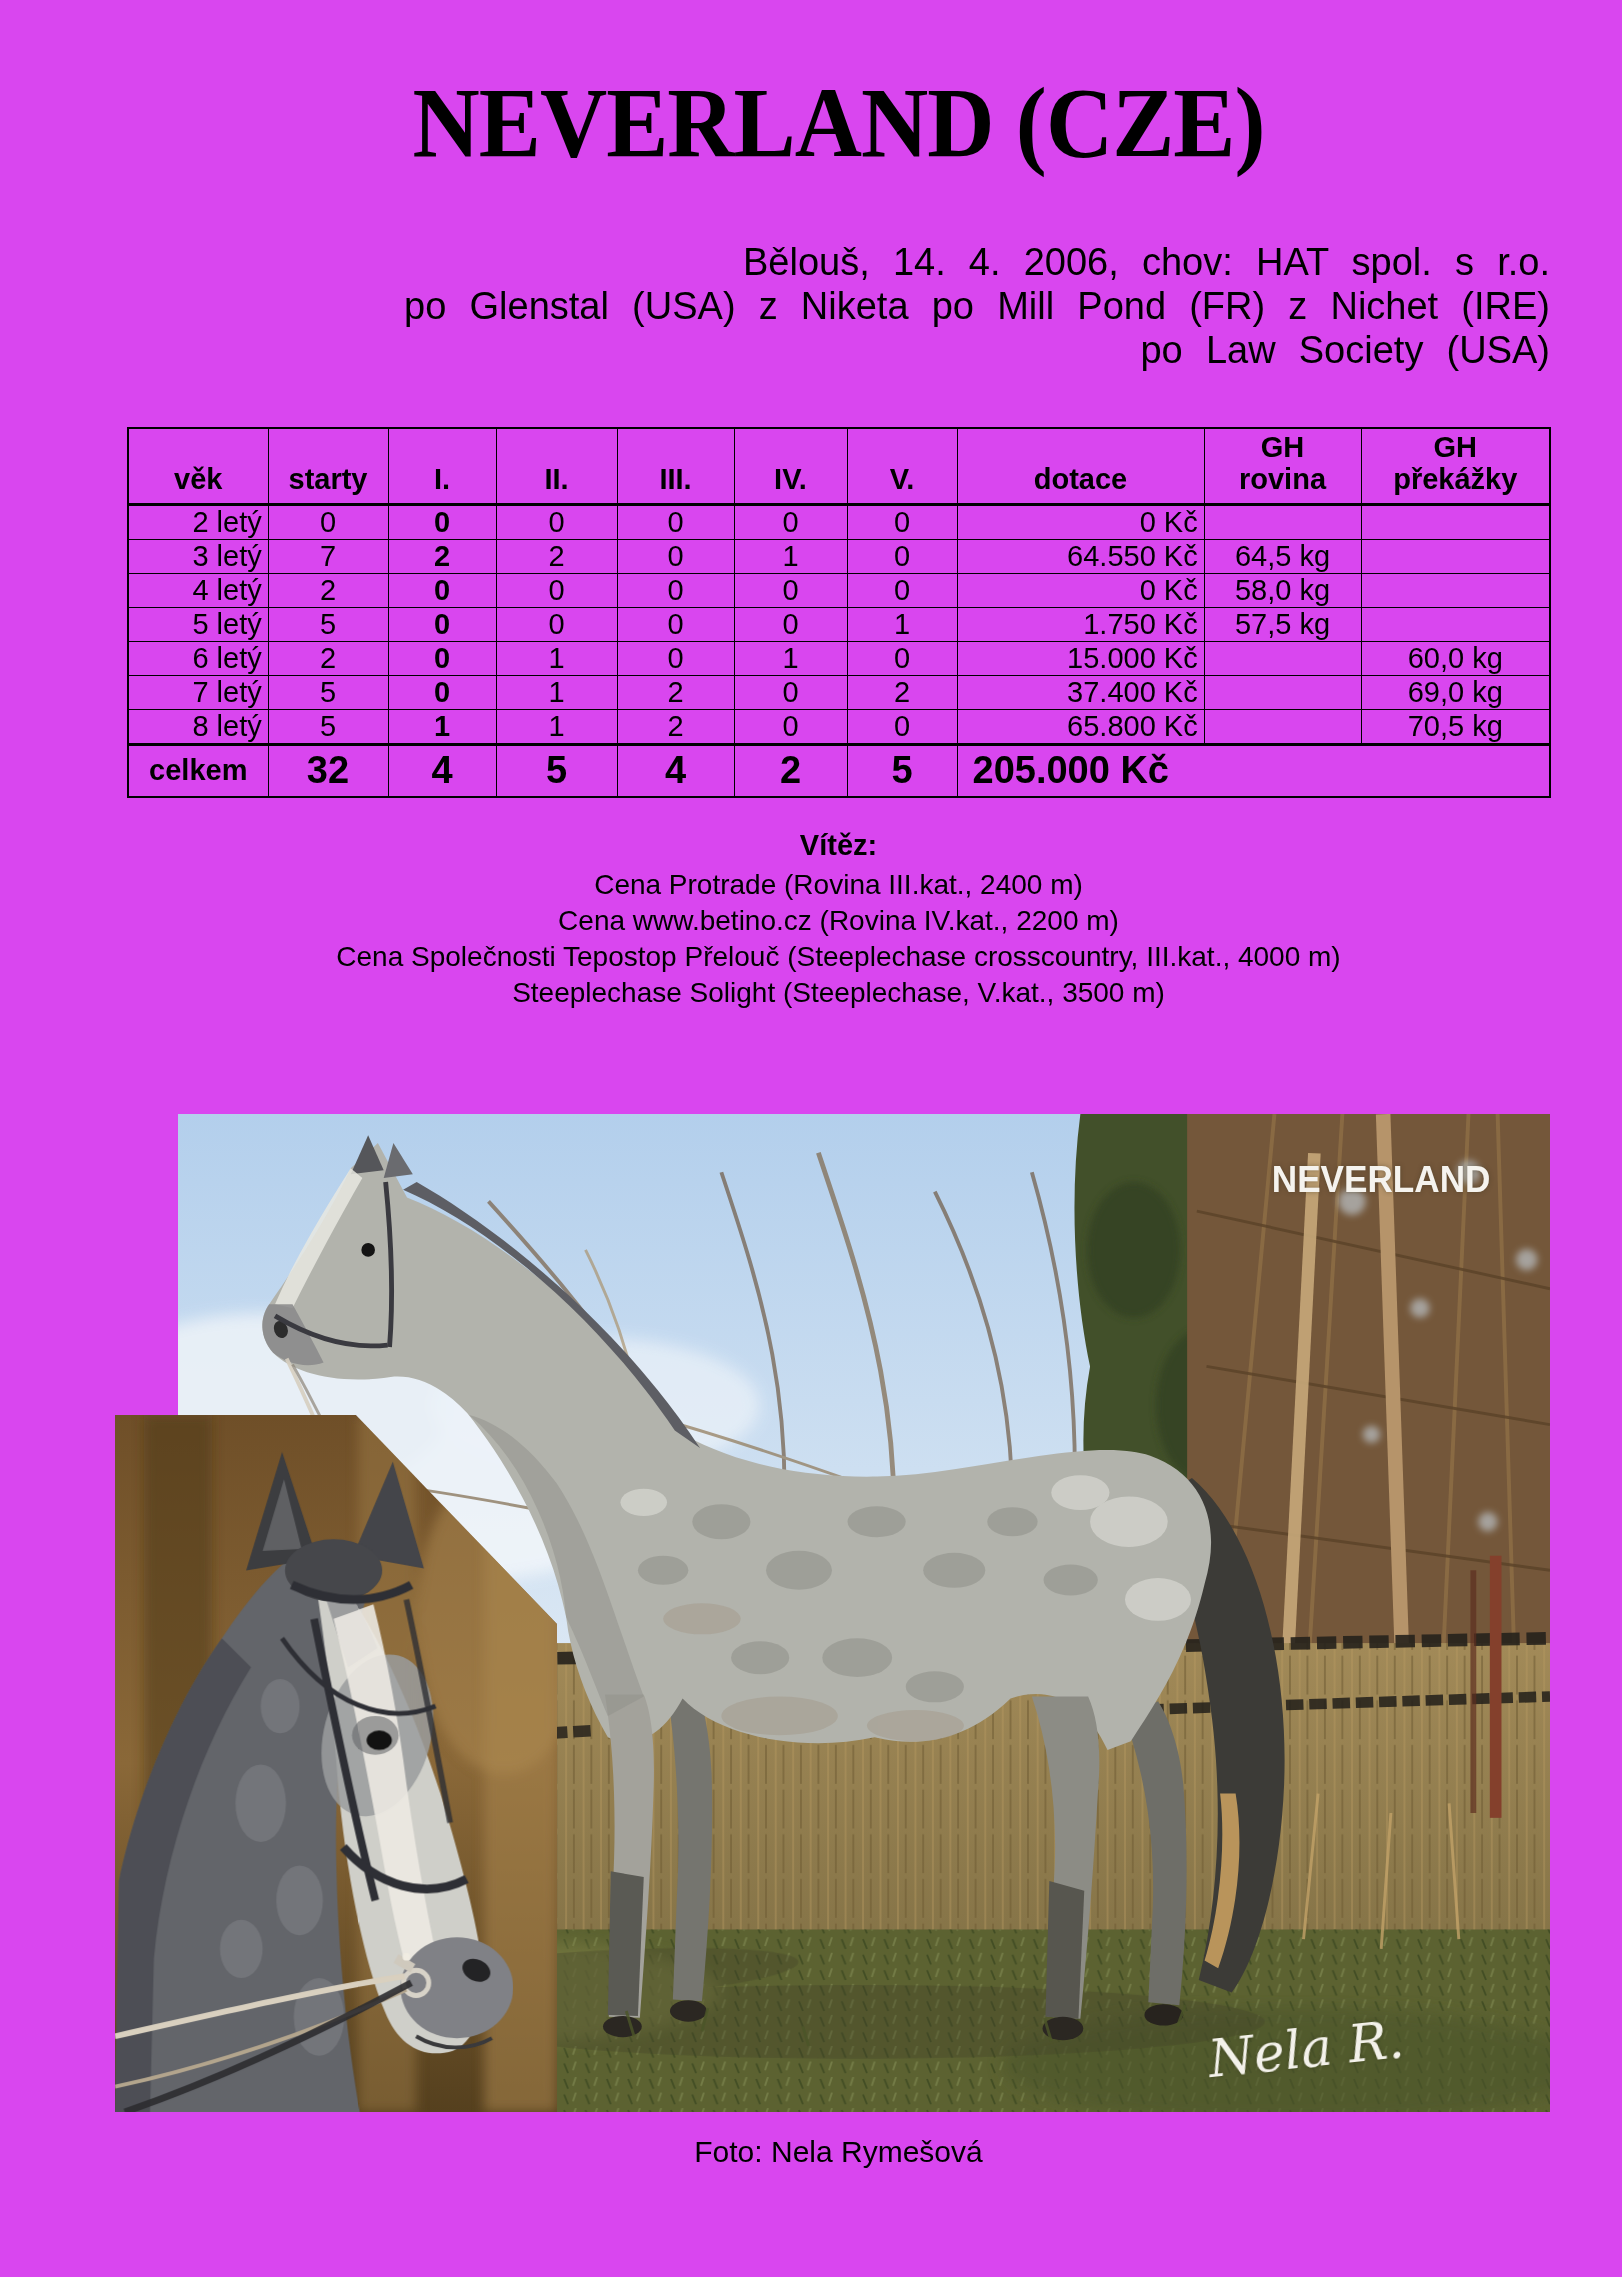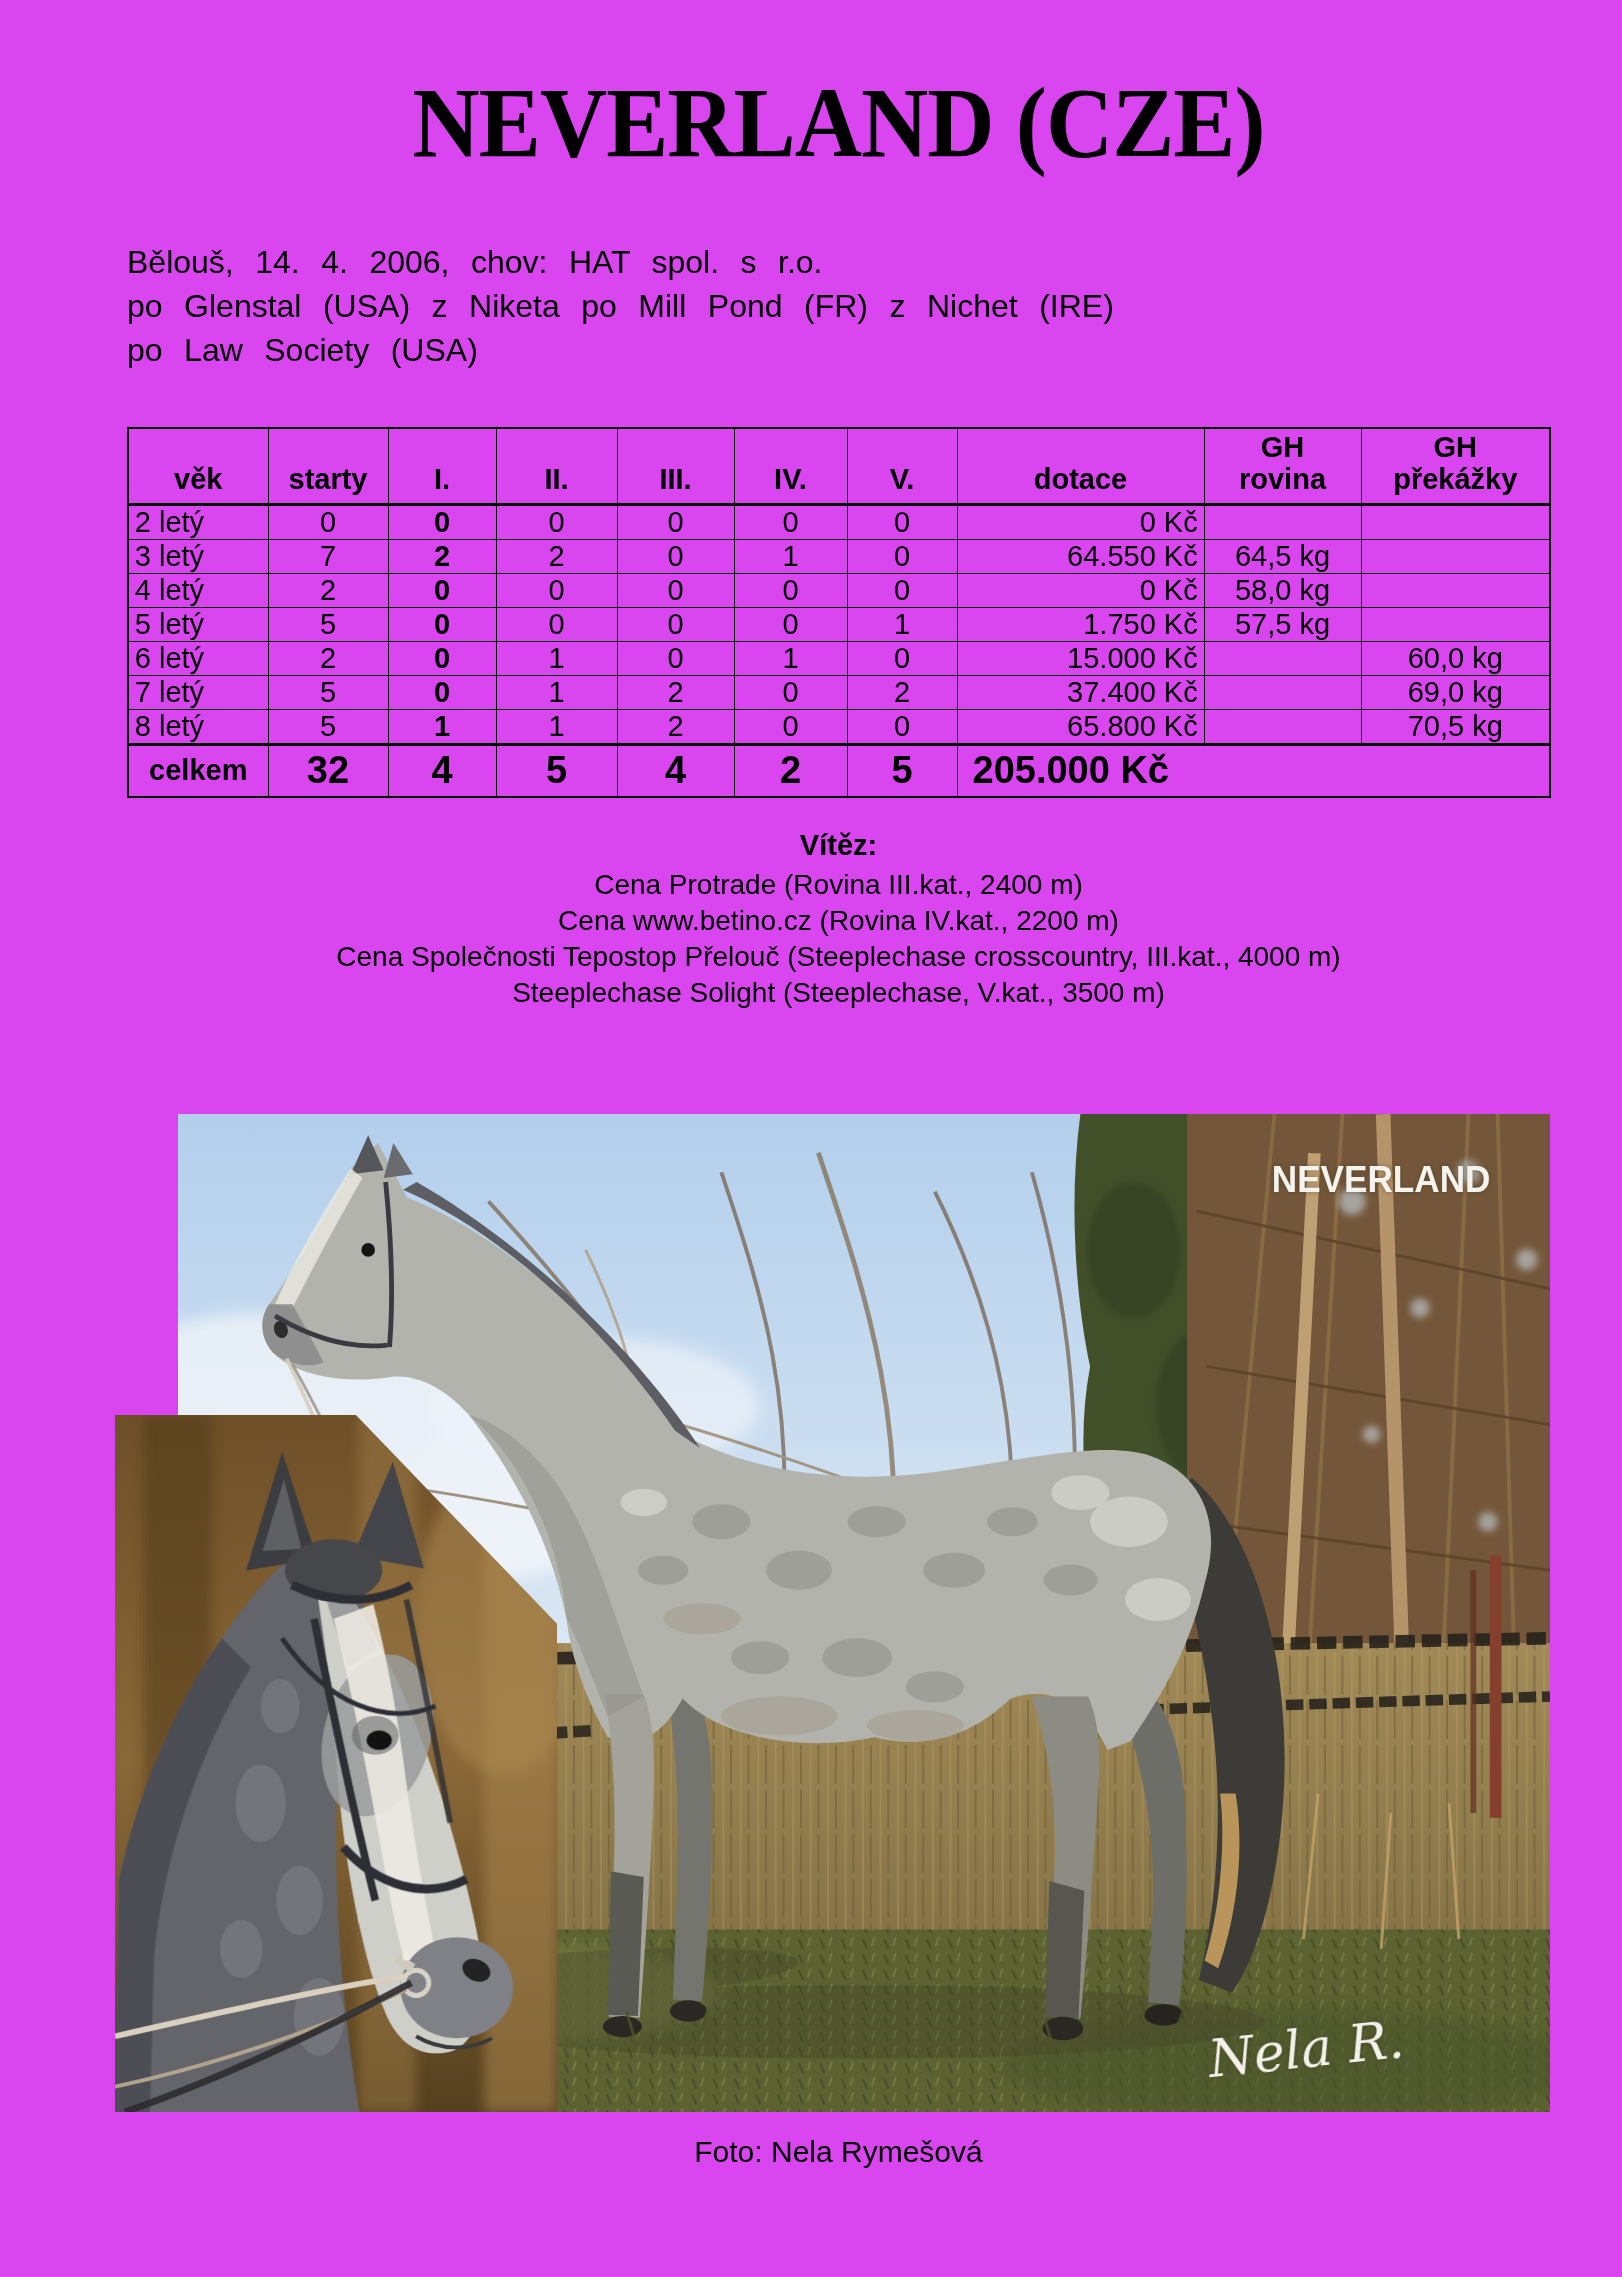--- a/index.html
+++ b/index.html
@@ -7,37 +7,37 @@
     position:relative;width:1622px;height:2277px;background:#d946ef;
     font-family:"Liberation Sans",sans-serif;color:#000;overflow:hidden;
   }
   
   .title{
     position:absolute;left:127px;top:68px;width:1423px;text-align:center;
     font-family:"Liberation Serif",serif;font-weight:bold;font-size:99px;line-height:1.12;
     letter-spacing:-1px;transform:scaleX(.94);
   }
   .subtitle{
-    position:absolute;left:127px;top:240px;width:1423px;text-align:left;
-    font-size:32px;line-height:44px;word-spacing:12.6px;
+    position:absolute;left:127px;top:240px;width:1423px;text-align:right;
+    font-size:38px;line-height:44px;word-spacing:12.6px;
   }
   
   table.stats{
     position:absolute;left:127px;top:427px;width:1423px;
     border-collapse:collapse;table-layout:fixed;
     border:2.9px solid #000;
   }
   table.stats th,table.stats td{border:1.9px solid #000;overflow:hidden;}
   table.stats th{
     font-size:29px;font-weight:bold;text-align:center;vertical-align:bottom;
     padding:1.9px 3.9px 6.8px 3.9px;height:60px;white-space:pre-line;line-height:1.12;
   }
   table.stats thead th{border-bottom:3.9px solid #000;}
   table.stats td{font-size:29px;height:33px;padding:0 5.8px;}
-  td.a-right{text-align:left;padding-right:11.6px;}
+  td.a-right{text-align:right;padding-right:11.6px;}
   td.a-center{text-align:center;}
   td.bold{font-weight:bold;}
   td.c-dotace{text-align:right;padding-right:13.6px;}
   tr.total td{border-top:3.9px solid #000;font-weight:bold;font-size:38px;height:50px;margin-top:16px;}
   tr.total td.t-vek{font-size:29px;text-align:center;}
   tr.total td.t-num{text-align:center;}
   tr.total td.t-dotace{text-align:left;padding-left:15px;}
   
   .winners{position:absolute;left:127px;top:829px;width:1423px;text-align:center;}
   .winners .heading{font-size:29px;font-weight:bold;margin-bottom:4.9px;}

